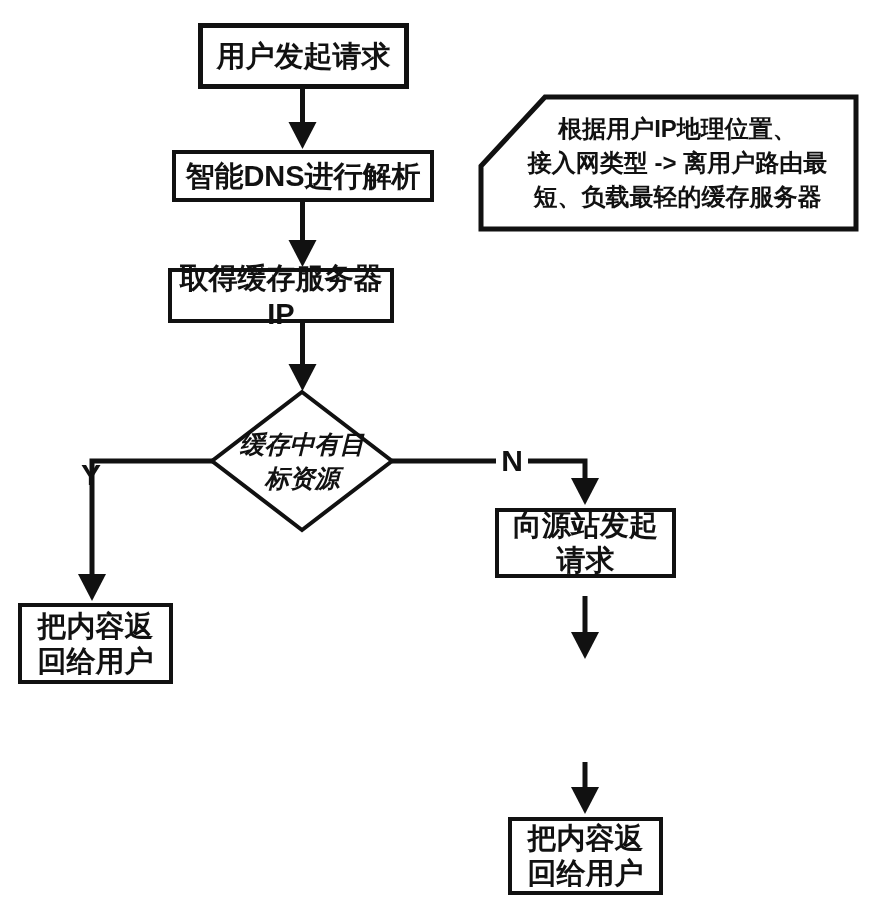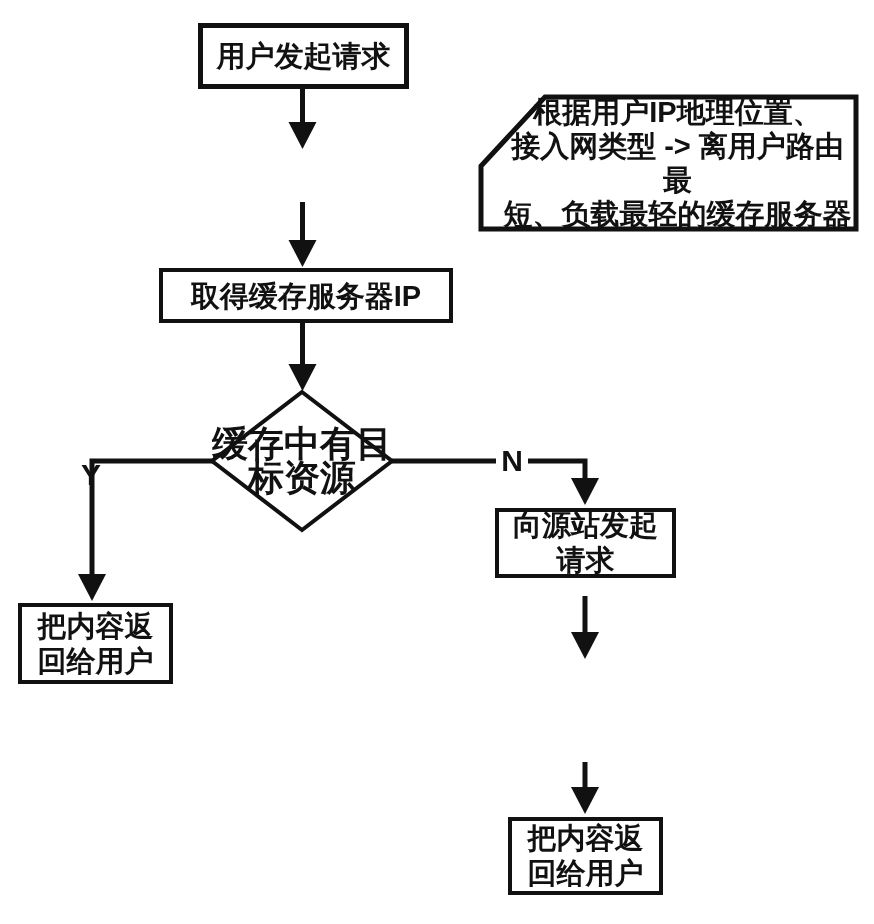--- a/index.html
+++ b/index.html
@@ -55,29 +55,30 @@
     align-items: center;
     justify-content: center;
     text-align: center;
     font-weight: 700;
     white-space: pre-line;
     z-index: 3;
   }
   .decision-label {
     left: 212px; top: 392px;
     width: 180px; height: 138px;
-    font-size: 36px;
+    font-size: 25px;
     line-height: 34px;
+    font-style: italic;
   }
   .callout-label {
     left: 481px; top: 100px;
     width: 375px; height: 126px;
     box-sizing: border-box;
     padding-left: 18px;
-    font-size: 29px;
+    font-size: 24px;
     line-height: 34px;
   }
   .branch-label {
     position: absolute;
     font-weight: 700;
     font-size: 30px;
     line-height: 30px;
     text-align: center;
     z-index: 3;
   }
@@ -128,22 +129,25 @@
 
     <polygon class="shape diamond-poly" points="302,392 392,461 302,530 212,461"></polygon>
 
     <polygon class="shape callout-poly" points="545,97 856,97 856,229 481,229 481,166"></polygon>
   </svg>
 
   <div class="box thick" style="left:198px; top:23px; width:211px; height:66px;">
     <span>用户发起请求</span>
   </div>
 
+  <div class="box" style="left:172px; top:150px; width:262px; height:52px;">
+    <span>智能DNS进行解析</span>
+  </div>
 
-  <div class="box" style="left:159px; top:268px; width:294px; height:55px;">
+  <div class="box" style="left:168px; top:268px; width:226px; height:55px;">
     <span>取得缓存服务器IP</span>
   </div>
 
   <div class="box" style="left:18px; top:603px; width:155px; height:81px; line-height:35px;">
     <span>把内容返
 回给用户</span>
   </div>
 
   <div class="box" style="left:495px; top:508px; width:181px; height:70px; line-height:35px;">
     <span>向源站发起

